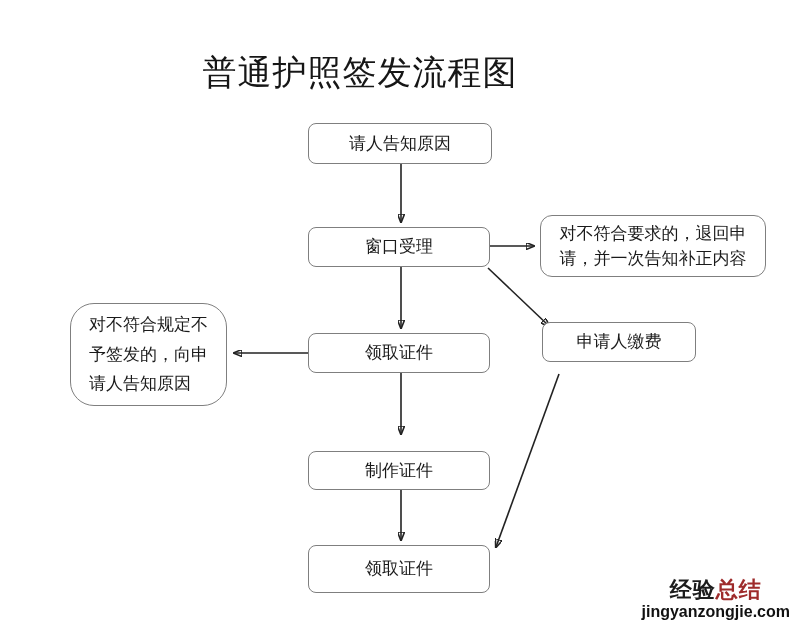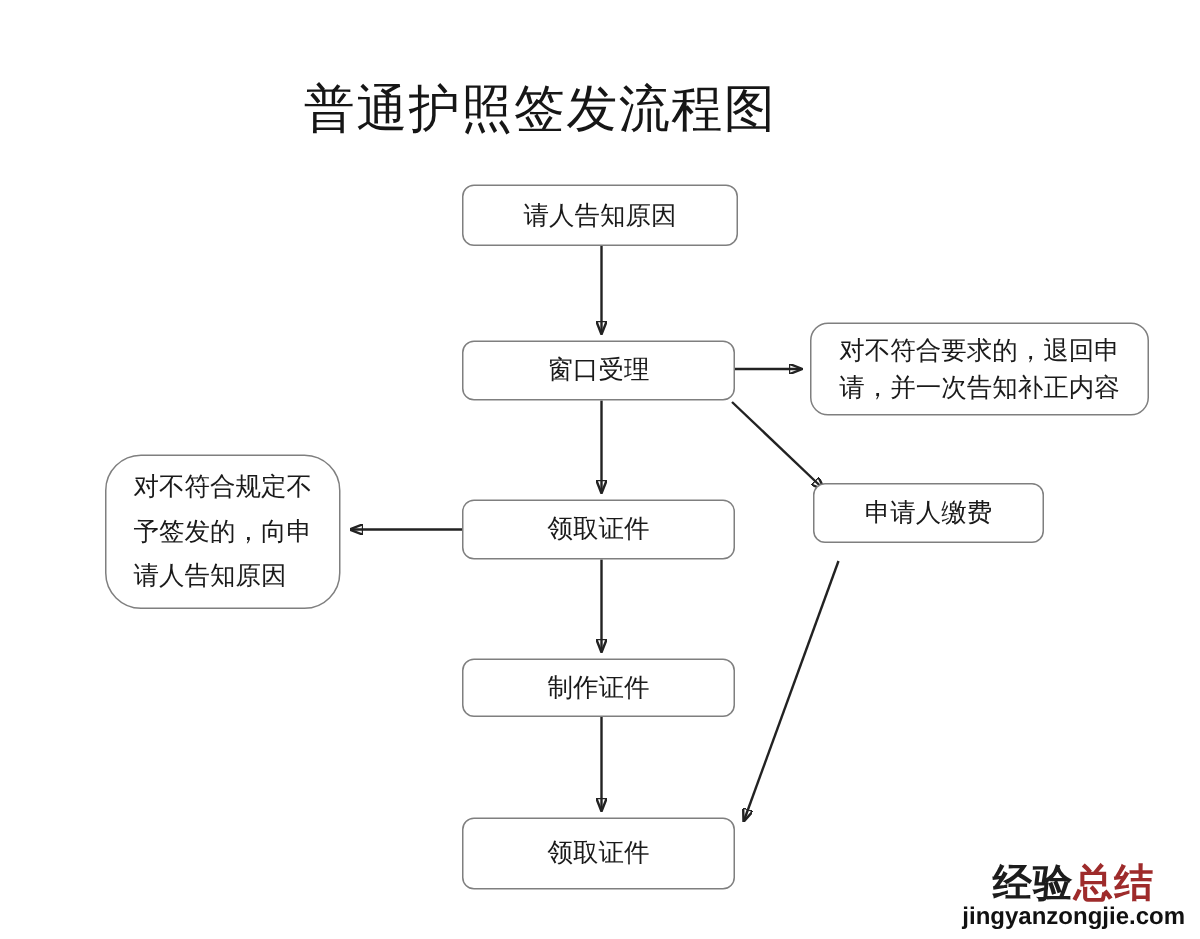--- a/index.html
+++ b/index.html
@@ -31,21 +31,21 @@
     justify-content: center;
     font-size: 17px;
     color: #1a1a1a;
     text-align: center;
     line-height: 1.4;
   }
   .node.note { white-space: pre-line; }
   #box-submit  { left: 308px; top: 123px; width: 184px; height: 41px; }
   #box-window  { left: 308px; top: 227px; width: 182px; height: 40px; }
   #box-approve { left: 308px; top: 333px; width: 182px; height: 40px; }
-  #box-produce { left: 308px; top: 439px; width: 182px; height: 39px; }
+  #box-produce { left: 308px; top: 451px; width: 182px; height: 39px; }
   #box-collect { left: 308px; top: 545px; width: 182px; height: 48px; }
   #box-return-note {
     left: 540px; top: 215px; width: 226px; height: 62px;
     border-radius: 12px; line-height: 1.5; text-align: center;
     padding: 4px 11px;
   }
   #box-refuse-note {
     left: 70px; top: 303px; width: 157px; height: 103px;
     border-radius: 24px; line-height: 1.75; text-align: left;
     padding: 14px 15px;
@@ -57,21 +57,21 @@
     pointer-events: none;
   }
   svg.arrows path { stroke: #222222; stroke-width: 1.6; fill: none; }
   .watermark {
     position: absolute;
     right: 10px; bottom: 6px;
     text-align: center;
     line-height: 1;
   }
   .watermark .brand {
-    font-size: 26px;
+    font-size: 22px;
     font-weight: bold;
     letter-spacing: 1px;
   }
   .watermark .brand .black { color: #1c1c1c; }
   .watermark .brand .red { color: #9e2b2b; }
   .watermark .url {
     margin-top: 3px;
     font-size: 16px;
     font-weight: bold;
     color: #111111;

